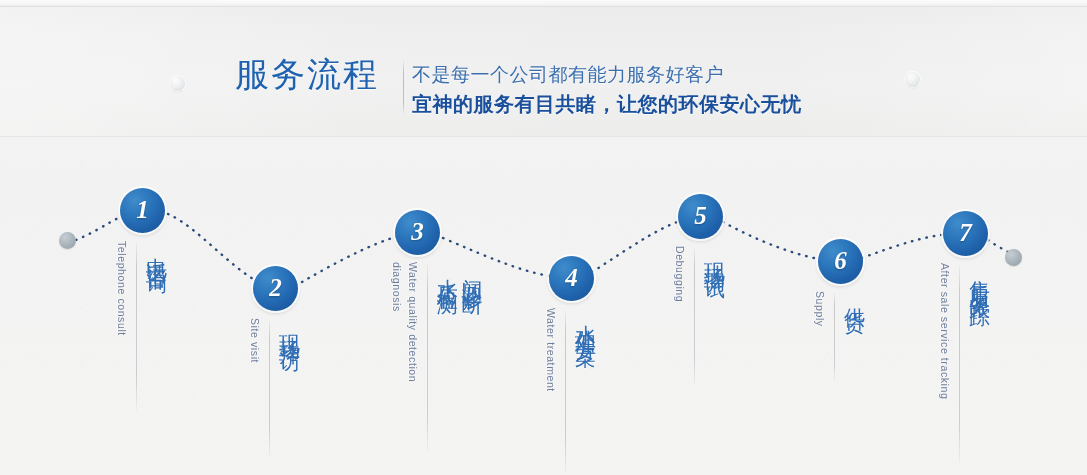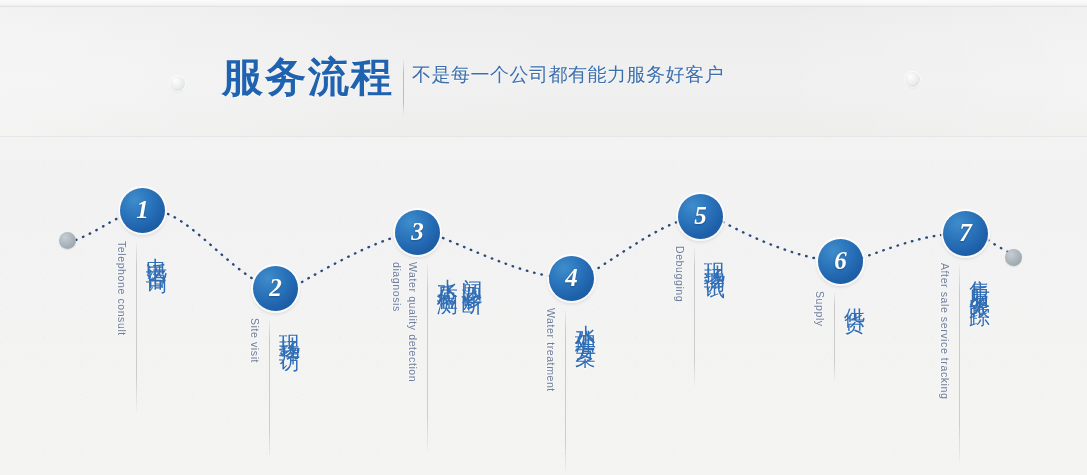--- a/index.html
+++ b/index.html
@@ -47,22 +47,22 @@
   .screw {
     position: absolute;
     width: 15px; height: 15px; border-radius: 50%;
     background: radial-gradient(circle at 38% 32%, #fdfdfd 0%, #eceeef 48%, #dfe3e5 76%, #cfd5d8 100%);
     box-shadow: 0 0 0 1px rgba(255,255,255,0.75), 0 1px 2px rgba(0,0,0,0.10);
   }
   .screw.left  { left: 170px; top: 69px; }
   .screw.right { left: 905px; top: 65px; }
 
   .title-main {
-    position: absolute; left: 222px; top: 50px;
-    font-size: 41px; font-weight: bold; letter-spacing: 2px;
+    position: absolute; left: 235px; top: 50px;
+    font-size: 34px; font-weight: normal; letter-spacing: 2px;
     color: #1f62b0;
     text-shadow: 0 1px 0 rgba(255,255,255,0.85);
     line-height: 1;
   }
   .title-sep {
     position: absolute; left: 403px; top: 52px;
     width: 1px; height: 57px;
     background: linear-gradient(180deg, rgba(190,190,190,0) 0%, #bdbdbd 25%, #bdbdbd 75%, rgba(190,190,190,0) 100%);
   }
   .sub-wrap { position: absolute; left: 412px; top: 55px; }
@@ -134,20 +134,21 @@
     <div class="banner-sheen"></div>
 
     <div class="screw left"></div>
     <div class="screw right"></div>
 
     <div class="title-main">服务流程</div>
     <div class="title-sep"></div>
 
     <div class="sub-wrap">
       <div class="sub-line1">不是每一个公司都有能力服务好客户</div>
+      <div class="sub-line2">宜神的服务有目共睹，让您的环保安心无忧</div>
     </div>
   </div>
 
   <div class="flow">
 
     <svg class="flow-svg" width="1087" height="339">
       <g fill="none" stroke="#2a4a7a" stroke-width="2.4" stroke-linecap="round" stroke-dasharray="0.5 7">
         <path d="M 76,104 C 105,92 118,78 141,74"></path>
         <path d="M 168,78 C 200,92 232,136 270,152"></path>
         <path d="M 302,146 C 340,124 385,100 417,96"></path>

